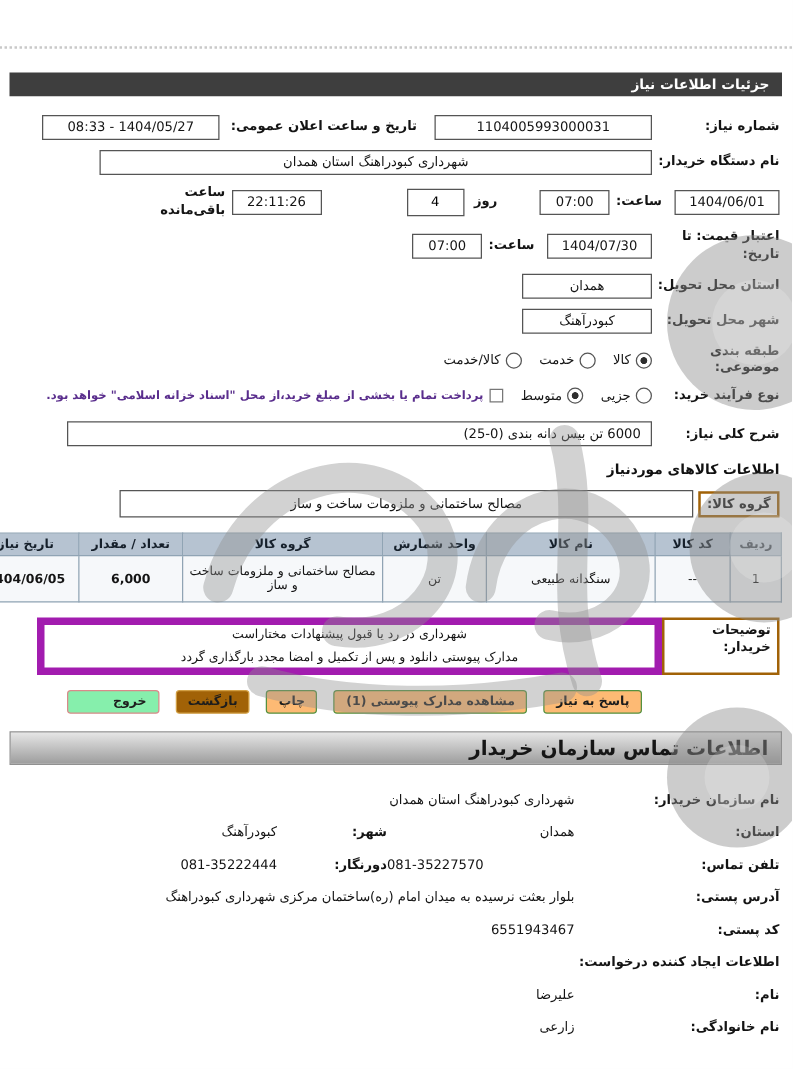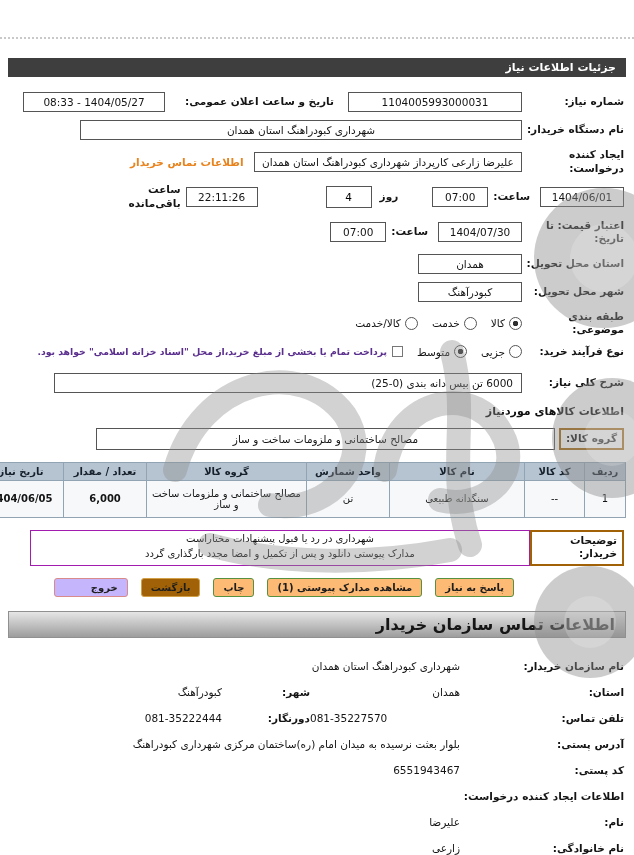--- a/index.html
+++ b/index.html
@@ -26,29 +26,29 @@
   .goods-title{font-weight:bold;font-size:11px;margin:12px 10px 0;color:#111;}
   .box-label{border:2px solid #a16207;font-weight:bold;font-size:10.5px;padding:2px 5px;flex-shrink:0;background:#fff;color:#141414;line-height:1.3;}
   table.goods{width:618px;margin:12px 8px 0;border-collapse:collapse;table-layout:fixed;}
   table.goods th{background:#b6c3d1;border:1px solid #90a4b4;font-size:10px;font-weight:bold;padding:3px 2px;color:#16202b;}
   table.goods td{background:#f6f8fa;border:1px solid #90a4b4;font-size:10px;padding:2px 3px;text-align:center;color:#141414;height:32px;}
   .bold{font-weight:bold;}
   .btn-row{display:flex;gap:13px;margin:12px 0 0;padding-right:120px;align-items:center;}
   .btn{border-radius:3px;font-size:10px;font-weight:bold;padding:3px 9px;border:1px solid;white-space:nowrap;cursor:pointer;background:#fff;color:#1d1d1d;}
   .btn.green{border-color:#55913f;background:#fdba74;}
   .btn.yellow{border-color:#d2a046;background:#a16207;}
-  .btn.pink{border-color:#d98a8a;background:#c4b5fd;padding-left:36px;}
+  .btn.pink{border-color:#d98a8a;background:#86efac;padding-left:36px;}
   .contact{padding:22px 10px 0;}
   .crow{display:flex;margin-bottom:14px;align-items:flex-start;font-size:10.5px;color:#141414;}
   .clabel{font-weight:bold;width:158px;flex-shrink:0;padding-left:6px;}
   .clabel2{font-weight:bold;width:88px;flex-shrink:0;}
   .cvalue{white-space:nowrap;}
   .cvalue.w{width:150px;flex-shrink:0;}
   .creator-title{font-weight:bold;font-size:10.5px;margin-bottom:14px;color:#141414;}
-  .notes-box{border:1px solid #a21caf;flex:1;margin-left:22px;min-height:34px;display:flex;flex-direction:column;align-items:center;justify-content:flex-start;font-size:10px;line-height:1.55;background:#fff;color:#141414;}
+  .notes-box{border:6px solid #a21caf;flex:1;margin-left:22px;min-height:34px;display:flex;flex-direction:column;align-items:center;justify-content:space-between;font-size:10px;line-height:1.55;background:#fff;color:#141414;}
   .daybox{border:1px solid #555;width:44px;height:20px;display:flex;align-items:center;justify-content:center;font-size:10.5px;background:#fff;}
 </style>
 </head>
 <body>
 
 <div class="page">
 
   <svg class="watermark" width="634" height="855" viewBox="0 0 634 855">
     <g fill="#8f8f8f" opacity="0.45">
       <circle cx="604" cy="258" r="70"></circle>
@@ -72,33 +72,28 @@
     <div class="perforation"></div>
 
     <div class="dark-bar">جزئیات اطلاعات نیاز</div>
 
     <div class="form-area">
 
       <div class="frow">
         <span class="flabel main-label">شماره نیاز:</span>
         <span class="ibox ltr" style="width:164px">1104005993000031</span>
         <span class="flabel" style="margin-right:14px">تاریخ و ساعت اعلان عمومی:</span>
-        <span class="ibox ltr" style="width:132px;margin-right:20px">08:33 - 1404/05/27</span>
+        <span class="ibox ltr" style="width:132px;margin-right:9px">08:33 - 1404/05/27</span>
       </div>
 
       <div class="frow">
         <span class="flabel main-label">نام دستگاه خریدار:</span>
         <span class="ibox" style="flex:1;margin-left:72px">شهرداری کبودراهنگ استان همدان</span>
       </div>
 
-      <div class="frow" style="margin-left:122px">
-        <span class="flabel main-label">ایجاد کننده درخواست:</span>
-        <span class="ibox" style="flex:1">علیرضا زارعی کارپرداز شهرداری کبودراهنگ استان همدان</span>
-        <span class="link" style="margin-right:10px">اطلاعات تماس خریدار</span>
-      </div>
 
       <div class="frow">
         <span class="ibox ltr" style="width:74px">1404/06/01</span>
         <span class="flabel" style="margin-right:10px">ساعت:</span>
         <span class="ibox ltr" style="width:46px;margin-right:5px">07:00</span>
         <span class="flabel" style="margin-right:34px">روز</span>
         <span class="daybox" style="margin-right:8px">4</span>
         <span class="ibox ltr" style="width:62px;margin-right:68px">22:11:26</span>
         <span class="flabel" style="margin-right:5px;width:60px">ساعت باقی‌مانده</span>
       </div>

